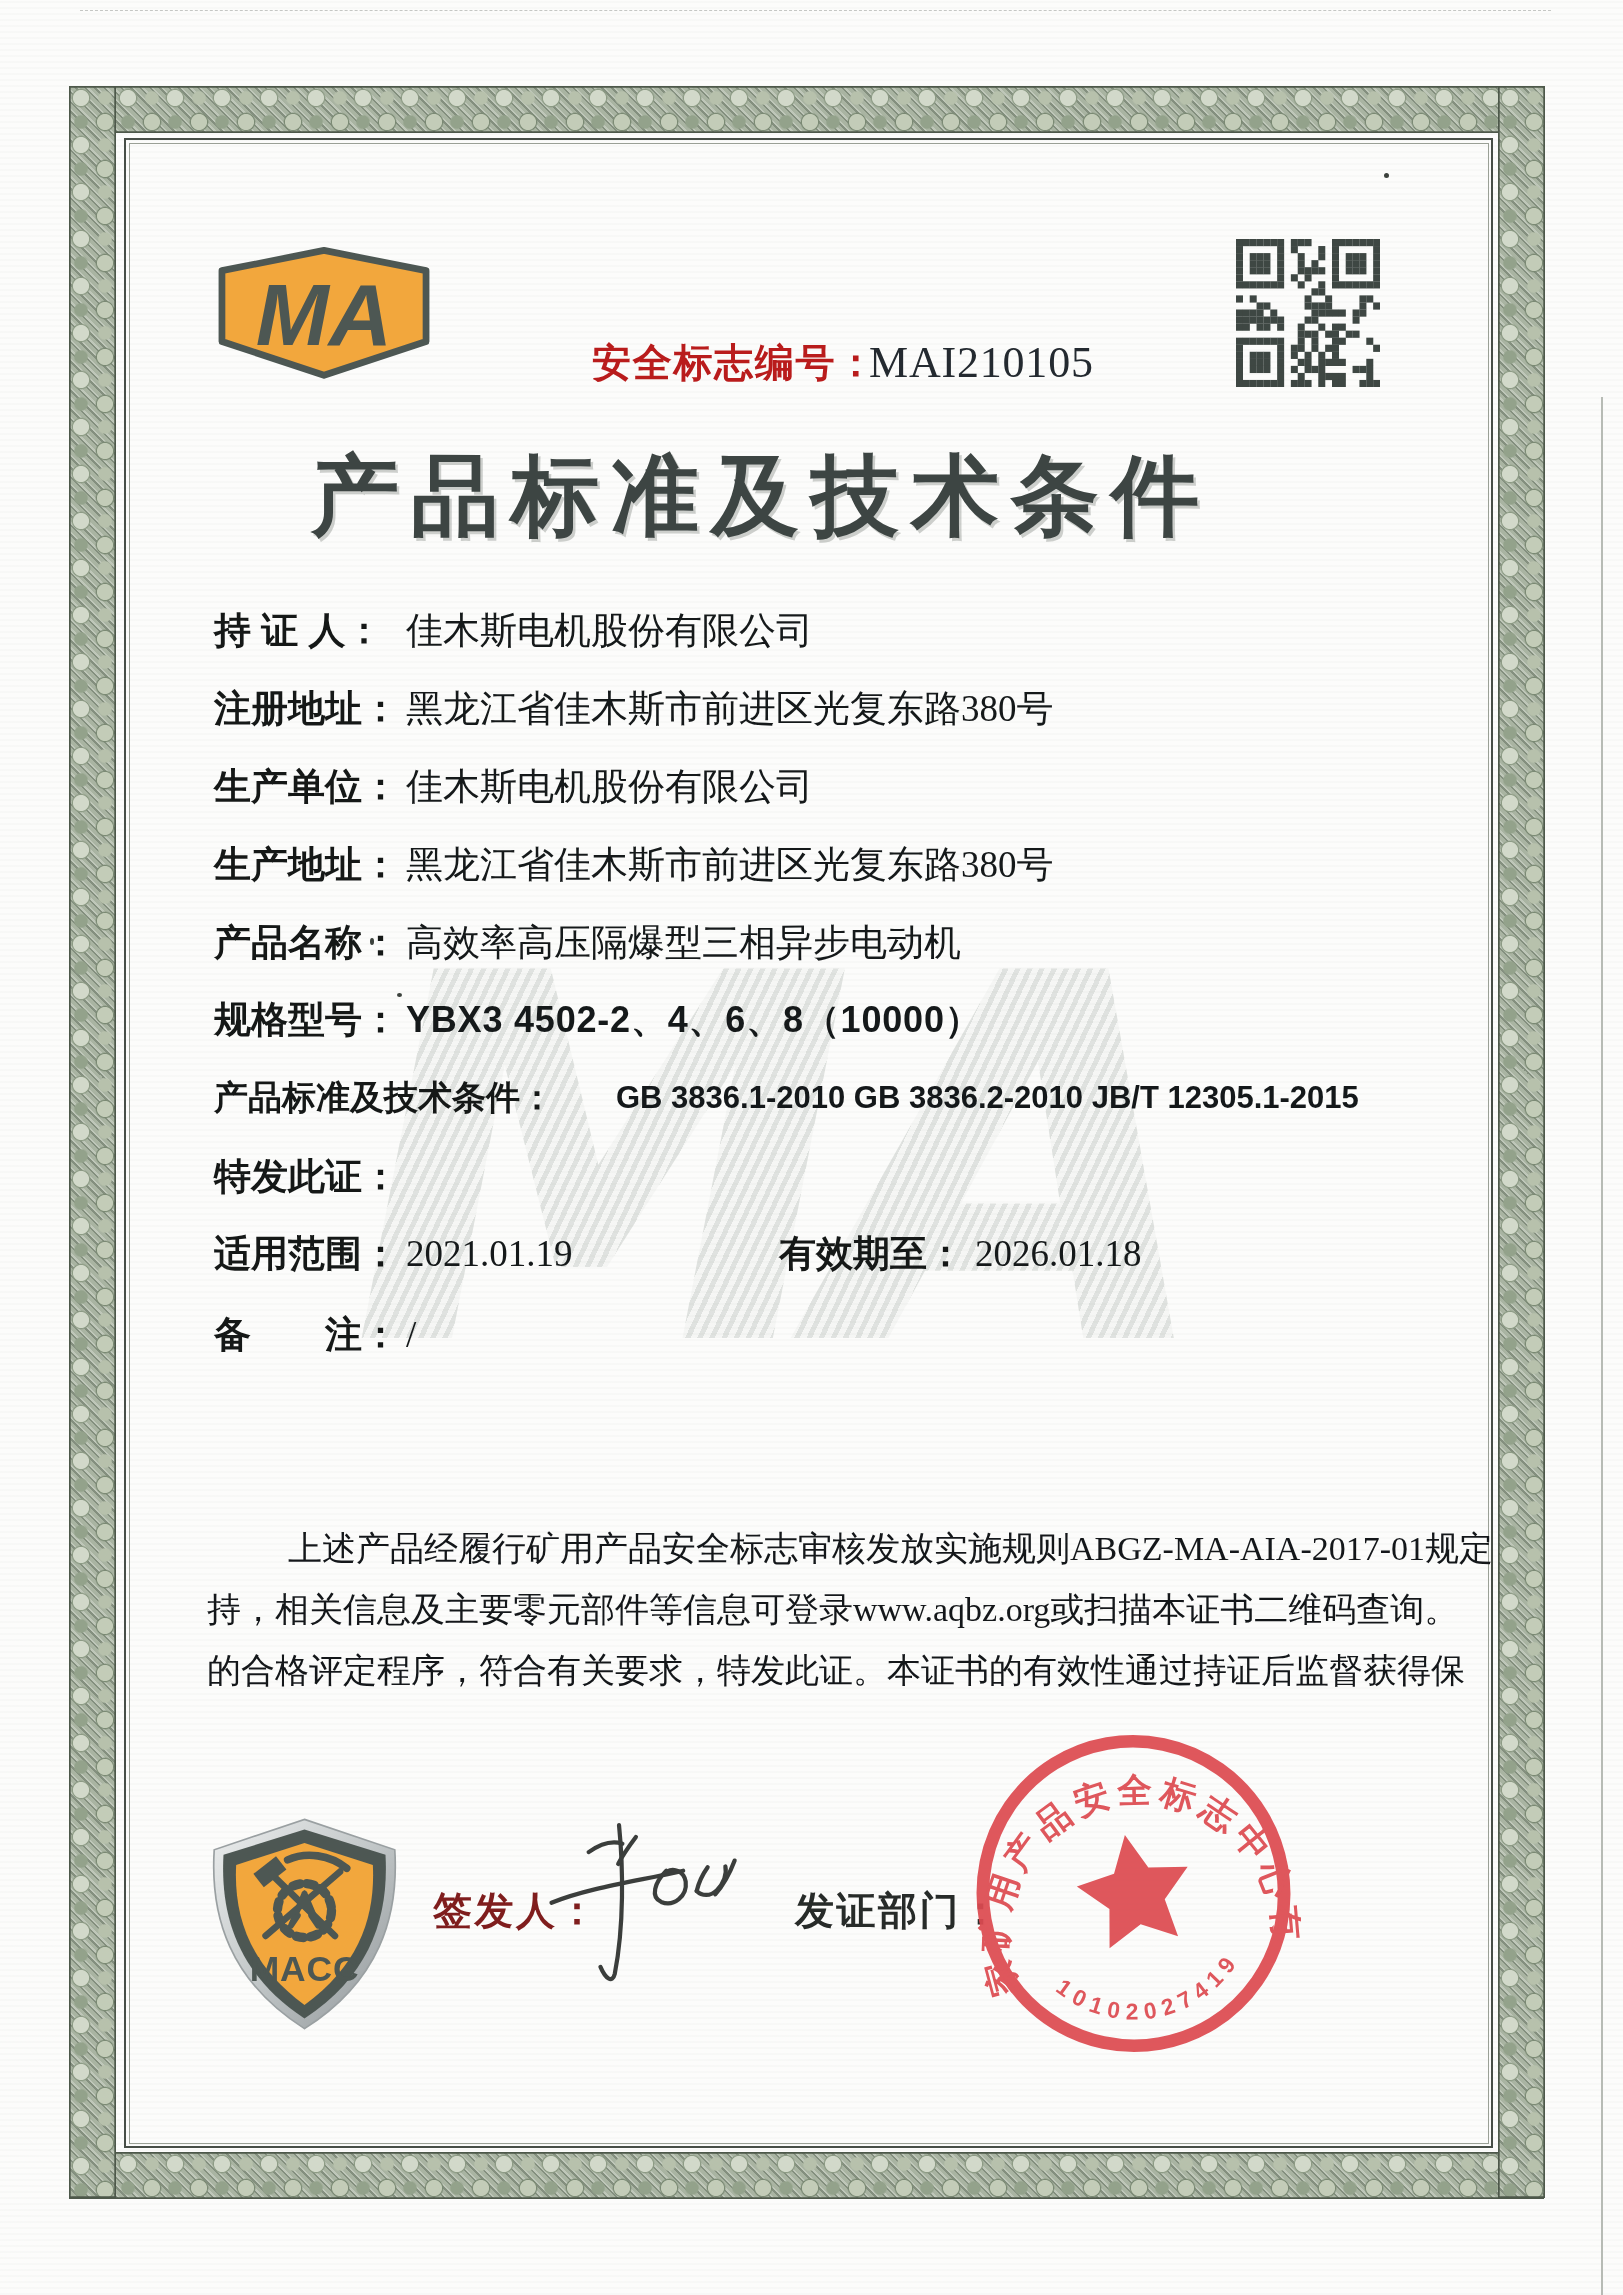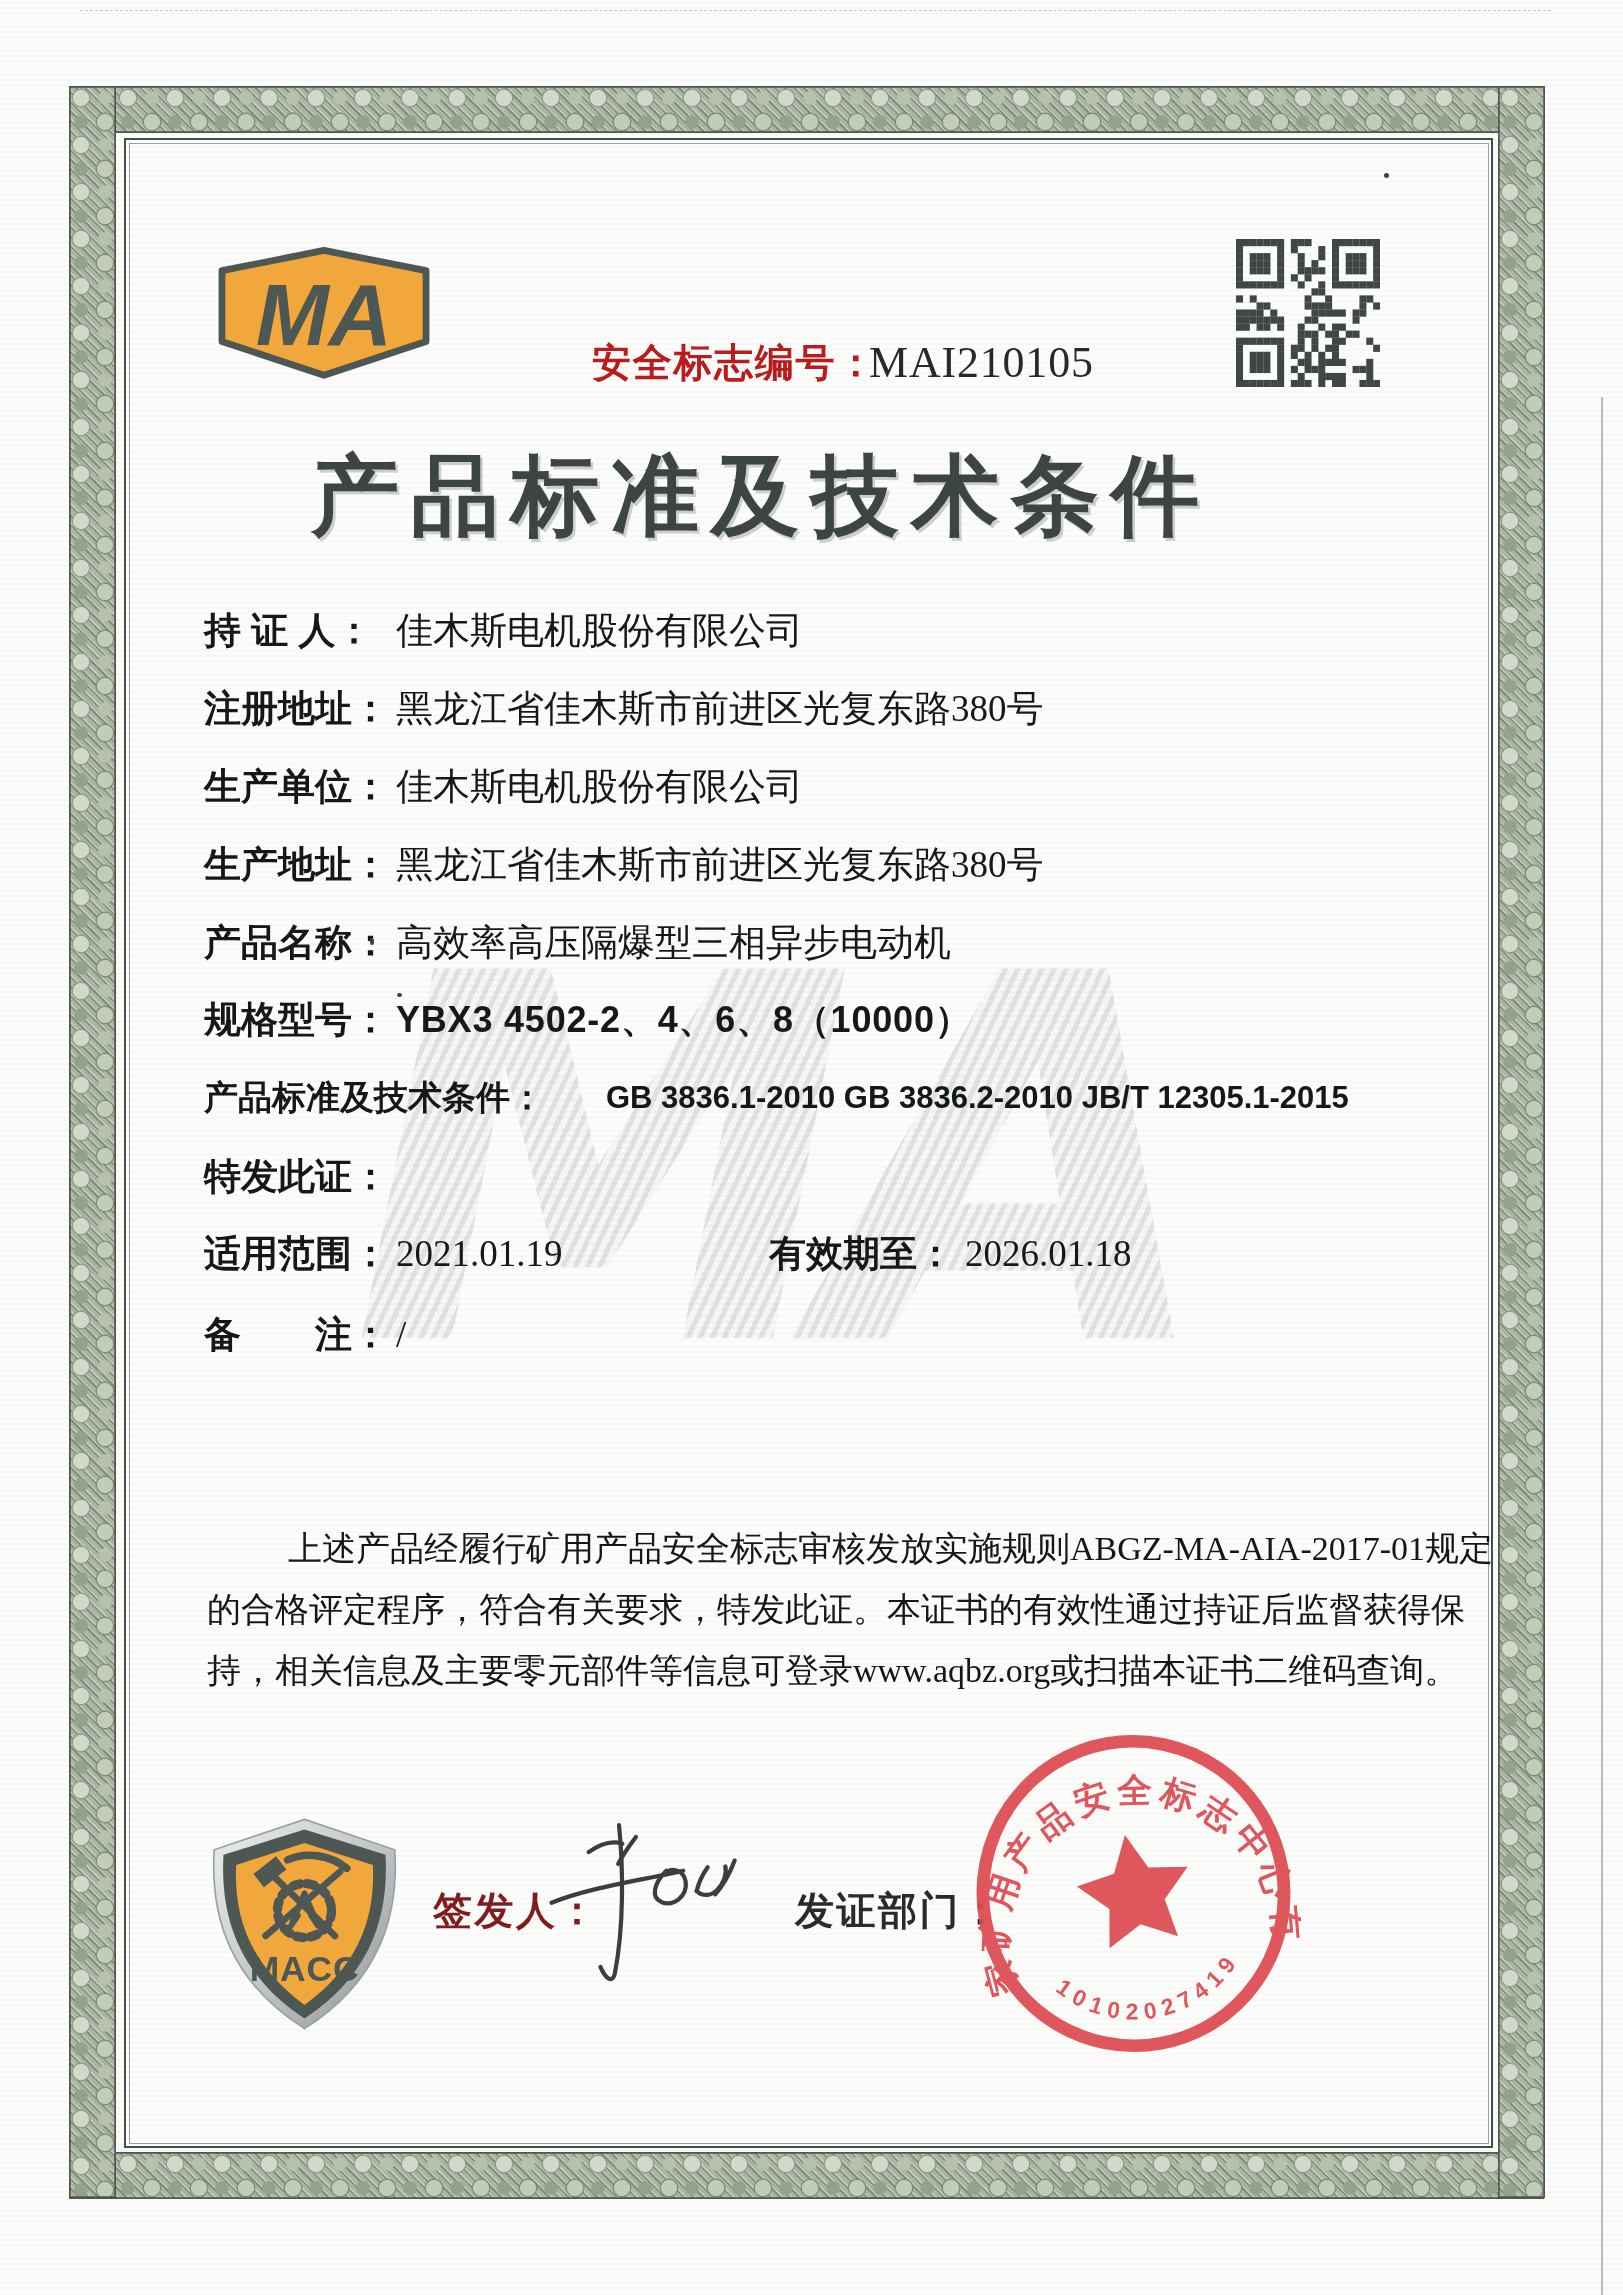--- a/index.html
+++ b/index.html
@@ -54,21 +54,21 @@
   .certno-label{left:592px;font:bold 39px/51px "Liberation Sans", sans-serif;color:#b91c1c;letter-spacing:1.7px;}
   .certno-value{left:869px;font:normal 44px/51px "Liberation Serif", serif;color:#242a30;letter-spacing:0.8px;}
   .qr{position:absolute;z-index:4;left:1236px;top:239px;width:144px;height:148px;}
   
   .doc-title{
     position:absolute;z-index:4;left:311px;top:438px;white-space:nowrap;
     font:bold 88px/118px "Liberation Serif", serif;color:#3d4543;letter-spacing:12px;
     text-shadow:2.5px 2.5px 0 rgba(95,104,97,0.30);
   }
   
-  .row{position:absolute;z-index:4;left:204px;width:1234px;height:51px;white-space:nowrap;}
+  .row{position:absolute;z-index:4;left:214px;width:1234px;height:51px;white-space:nowrap;}
   .lab{position:absolute;left:0;font:bold 37px/51px "Liberation Sans", sans-serif;color:#151817;}
   .val{position:absolute;left:192px;font:normal 37px/51px "Liberation Serif", serif;color:#15191a;}
   .val-sansbold{font:bold 36px/51px "Liberation Sans", sans-serif;letter-spacing:0.8px;}
   .lab-small{font:bold 34px/51px "Liberation Sans", sans-serif;}
   .val-std{left:402px;font:bold 31px/51px "Liberation Sans", sans-serif;letter-spacing:0px;color:#14181a;text-align:center;}
   .lab2{position:absolute;left:565px;font:bold 37px/51px "Liberation Sans", sans-serif;color:#151817;}
   .val2{position:absolute;left:761px;font:normal 37px/51px "Liberation Serif", serif;color:#15191a;}
   .r1{top:605px}.r2{top:683px}.r3{top:761px}.r4{top:839px}.r5{top:917px}
   .r6{top:994px}.r7{top:1072px}.r8{top:1151px}.r9{top:1228px}.r10{top:1309px}
   
@@ -369,22 +369,22 @@
   <span class="lab2">有效期至：</span>
   <span class="val2">2026.01.18</span>
 </div>
 <div class="row r10">
   <span class="lab">备　　注：</span>
   <span class="val">/</span>
 </div>
 
 <div class="para">
   <div class="pline indent">上述产品经履行矿用产品安全标志审核发放实施规则ABGZ-MA-AIA-2017-01规定</div>
+  <div class="pline">持，相关信息及主要零元部件等信息可登录www.aqbz.org或扫描本证书二维码查询。</div>
   <div class="pline">的合格评定程序，符合有关要求，特发此证。本证书的有效性通过持证后监督获得保</div>
-  <div class="pline">持，相关信息及主要零元部件等信息可登录www.aqbz.org或扫描本证书二维码查询。</div>
 </div>
 
 <div class="macc">
   <svg width="203" height="216" viewBox="0 0 240 256">
     <defs>
       <linearGradient id="bevel" x1="0" y1="0" x2="1" y2="1">
         <stop offset="0" stop-color="#eceeee"></stop>
           <stop offset="0.5" stop-color="#c2c7c8"></stop>
           <stop offset="1" stop-color="#8f9598"></stop>
       </linearGradient>

